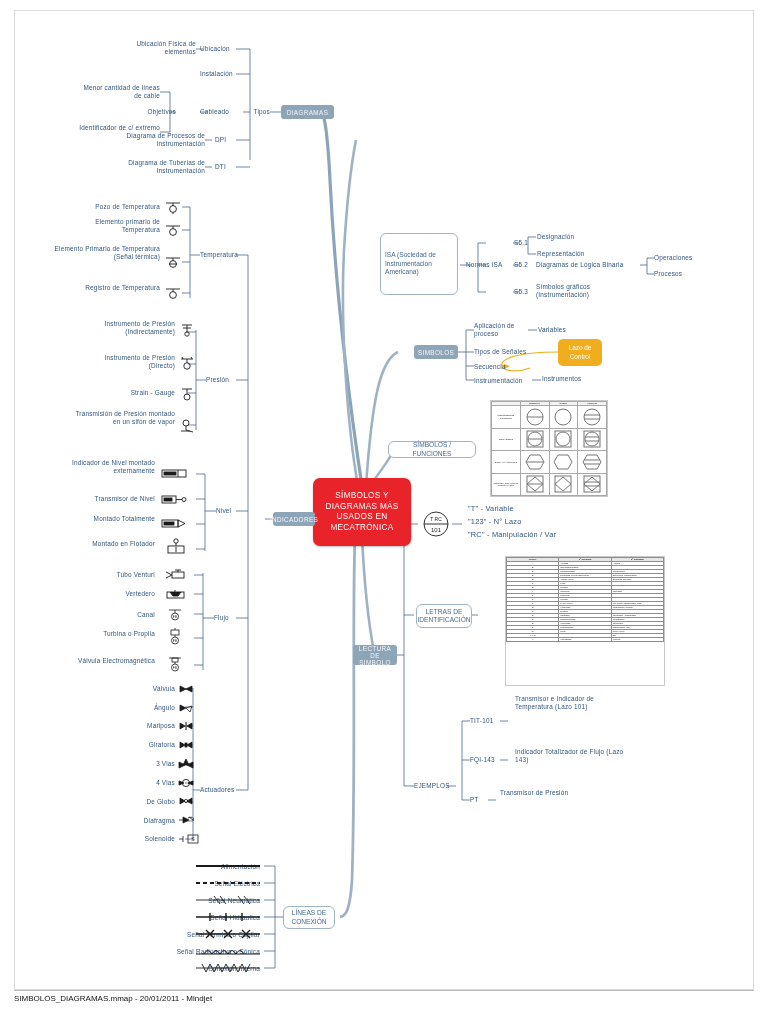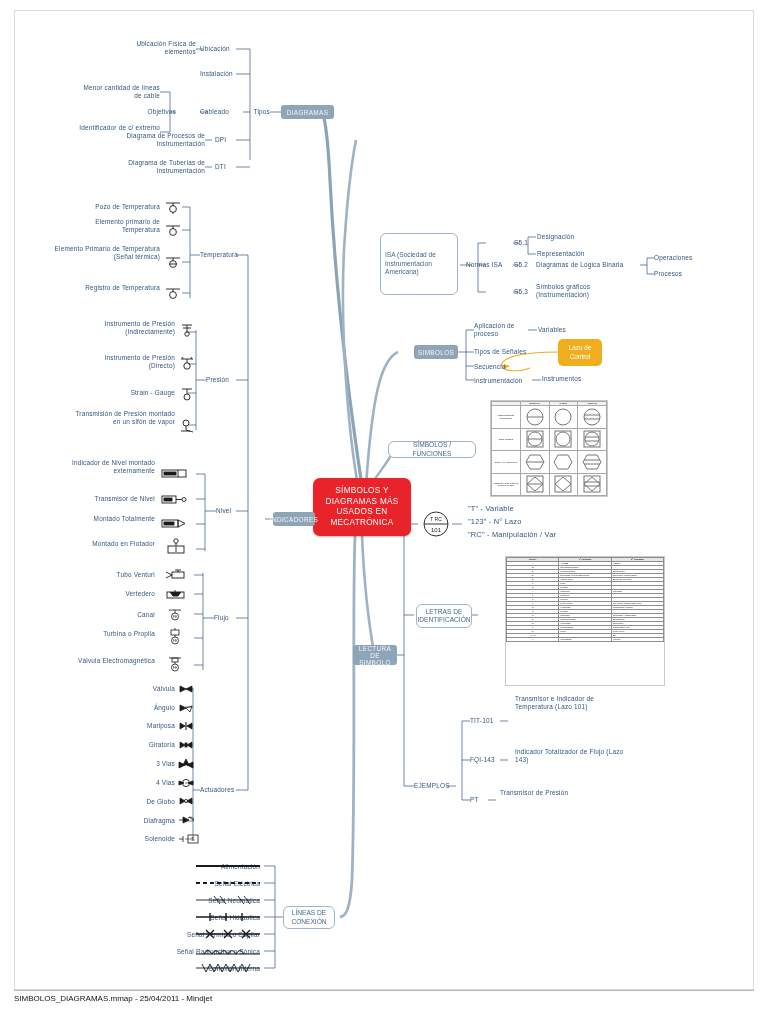--- a/index.html
+++ b/index.html
@@ -169,21 +169,21 @@
       <path d="M500,760 L508,760"></path>
       <path d="M488,800 L496,800"></path>
     </g>
 
     <g fill="none" stroke="#f0ad1e" stroke-width="1.1">
       <path d="M558,352 C520,352 500,358 502,366 C504,372 520,372 530,368"></path>
     </g>
     <polygon points="504,364 510,366 504,369" fill="#f0ad1e"></polygon>
   </svg>
 
-  <div class="bignode" style="left:313px;top:478px;width:98px;height:58px;">SÍMBOLOS Y DIAGRAMAS MÁS USADOS EN MECATRÓNICA</div>
+  <div class="bignode" style="left:313px;top:478px;width:98px;height:68px;">SÍMBOLOS Y DIAGRAMAS MÁS USADOS EN MECATRÓNICA</div>
 
   <div class="gnode" style="left:281px;top:105px;width:53px;height:14px;">DIAGRAMAS</div>
   <div class="lbl r" style="left:238px;top:108px;width:32px;">Tipos</div>
 
   <div class="lbl" style="left:200px;top:45px;width:46px;">Ubicación</div>
   <div class="lbl r" style="left:110px;top:40px;width:86px;">Ubicación Física de elementos</div>
 
   <div class="lbl" style="left:200px;top:70px;width:46px;">Instalación</div>
 
   <div class="lbl" style="left:200px;top:108px;width:46px;">Cableado</div>
@@ -766,14 +766,14 @@
   </div>
 
   <div class="lbl" style="left:414px;top:782px;width:46px;">EJEMPLOS</div>
   <div class="lbl" style="left:470px;top:717px;width:40px;">TIT-101</div>
   <div class="lbl" style="left:515px;top:695px;width:95px;">Transmisor e Indicador de Temperatura (Lazo 101)</div>
   <div class="lbl" style="left:470px;top:756px;width:40px;">FQI-143</div>
   <div class="lbl" style="left:515px;top:748px;width:110px;">Indicador Totalizador de Flujo (Lazo 143)</div>
   <div class="lbl" style="left:470px;top:796px;width:28px;">PT</div>
   <div class="lbl" style="left:500px;top:789px;width:90px;">Transmisor de Presión</div>
 
-  <div class="footer">SIMBOLOS_DIAGRAMAS.mmap - 25/04/2011 - Mindjet</div>
+  <div class="footer">SIMBOLOS_DIAGRAMAS.mmap - 20/01/2011 - Mindjet</div>
 </div>
 
 </body></html>

